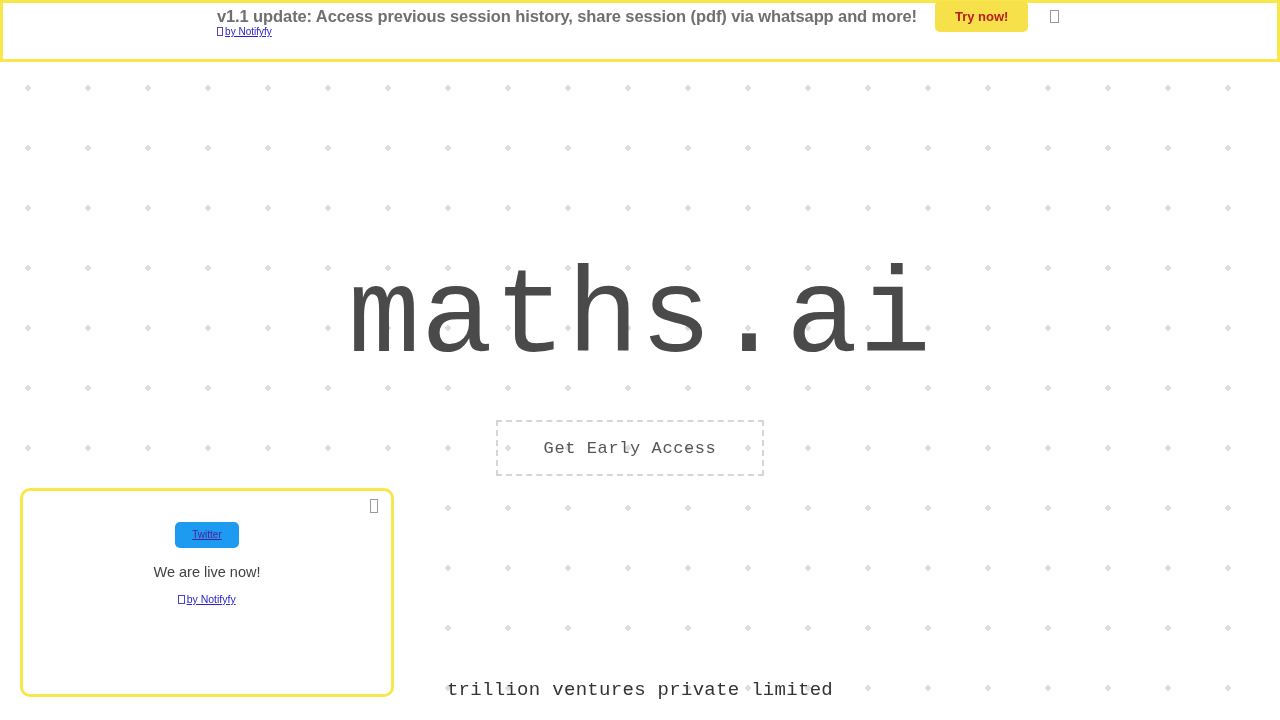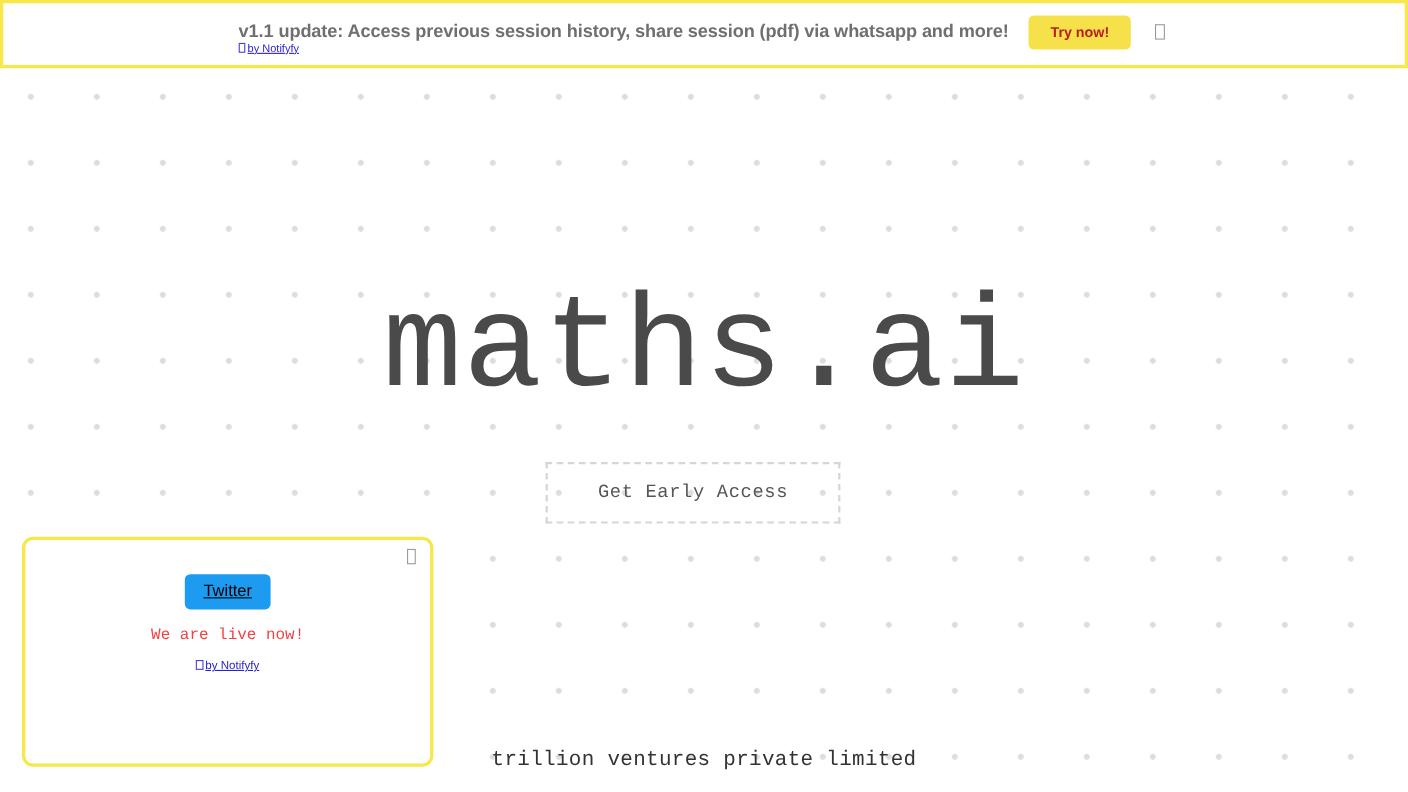--- a/index.html
+++ b/index.html
@@ -32,21 +32,21 @@
   .top-banner {
     position: absolute;
     top: 0;
     left: 0;
     width: 1280px;
     height: 62px;
     box-sizing: border-box;
     background: #ffffff;
     border: 3px solid #f7e74a;
     display: flex;
-    align-items: center;
+    align-items: flex-start;
     justify-content: center;
     z-index: 40;
   }
   .banner-inner {
     display: flex;
     align-items: center;
     gap: 18px;
     position: relative;
     transform: translateY(-2px);
   }
@@ -199,37 +199,36 @@
   }
   .popup-heading .tofu {
     border-color: #6d6d6d;
     width: 0.58em;
     height: 0.9em;
     margin-right: 1px;
   }
   .twitter-btn {
     margin-top: 15px;
     background: #1d9bf0;
-    color: #000000;
+    color: #4c1d95;
     border: none;
     border-radius: 5px;
     font-family: "Liberation Sans", sans-serif;
-    font-size: 15px;
+    font-size: 10px;
     font-weight: normal;
     padding: 7px 17px;
     text-decoration: underline;
     cursor: pointer;
     line-height: 1.2;
   }
   .popup-status {
     margin-top: 16px;
     font-size: 14.5px;
-    color: #ef4444;
+    color: #404040;
     text-align: left;
-    font-family: Liberation Mono, monospace;
   }
   .popup-credit {
     margin-top: 13px;
     font-size: 10.5px;
     color: #2a22cc;
     text-decoration: underline;
     cursor: pointer;
     text-align: center;
   }
   .popup-credit .tofu { border-color: #4b43d0; width: 0.6em; height: 0.92em; }

